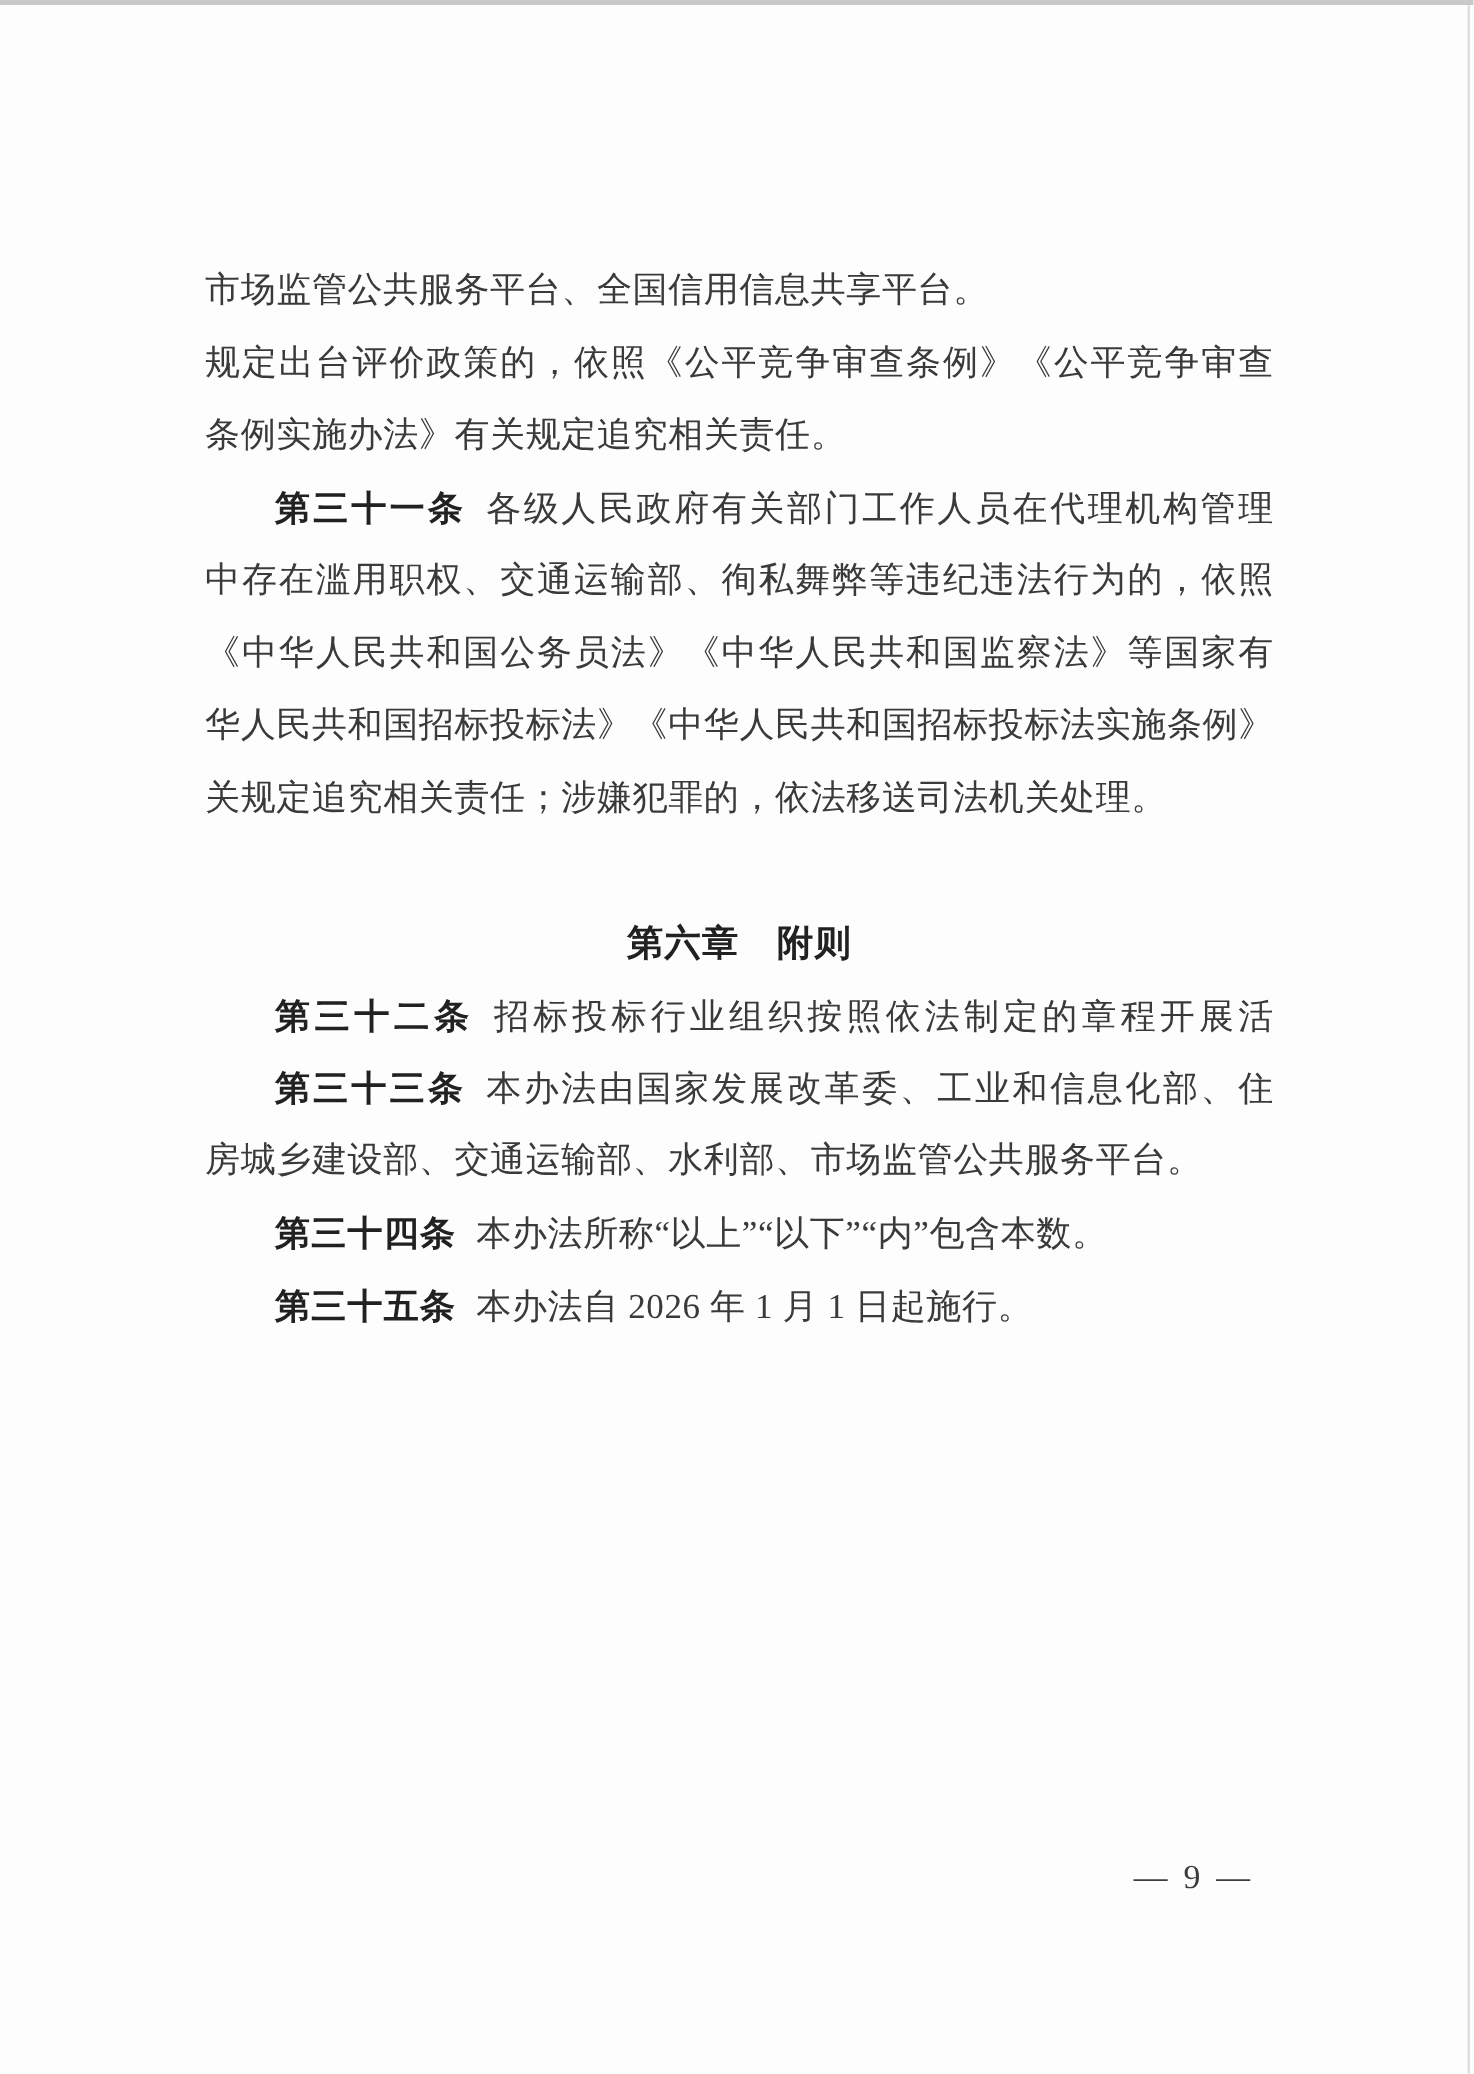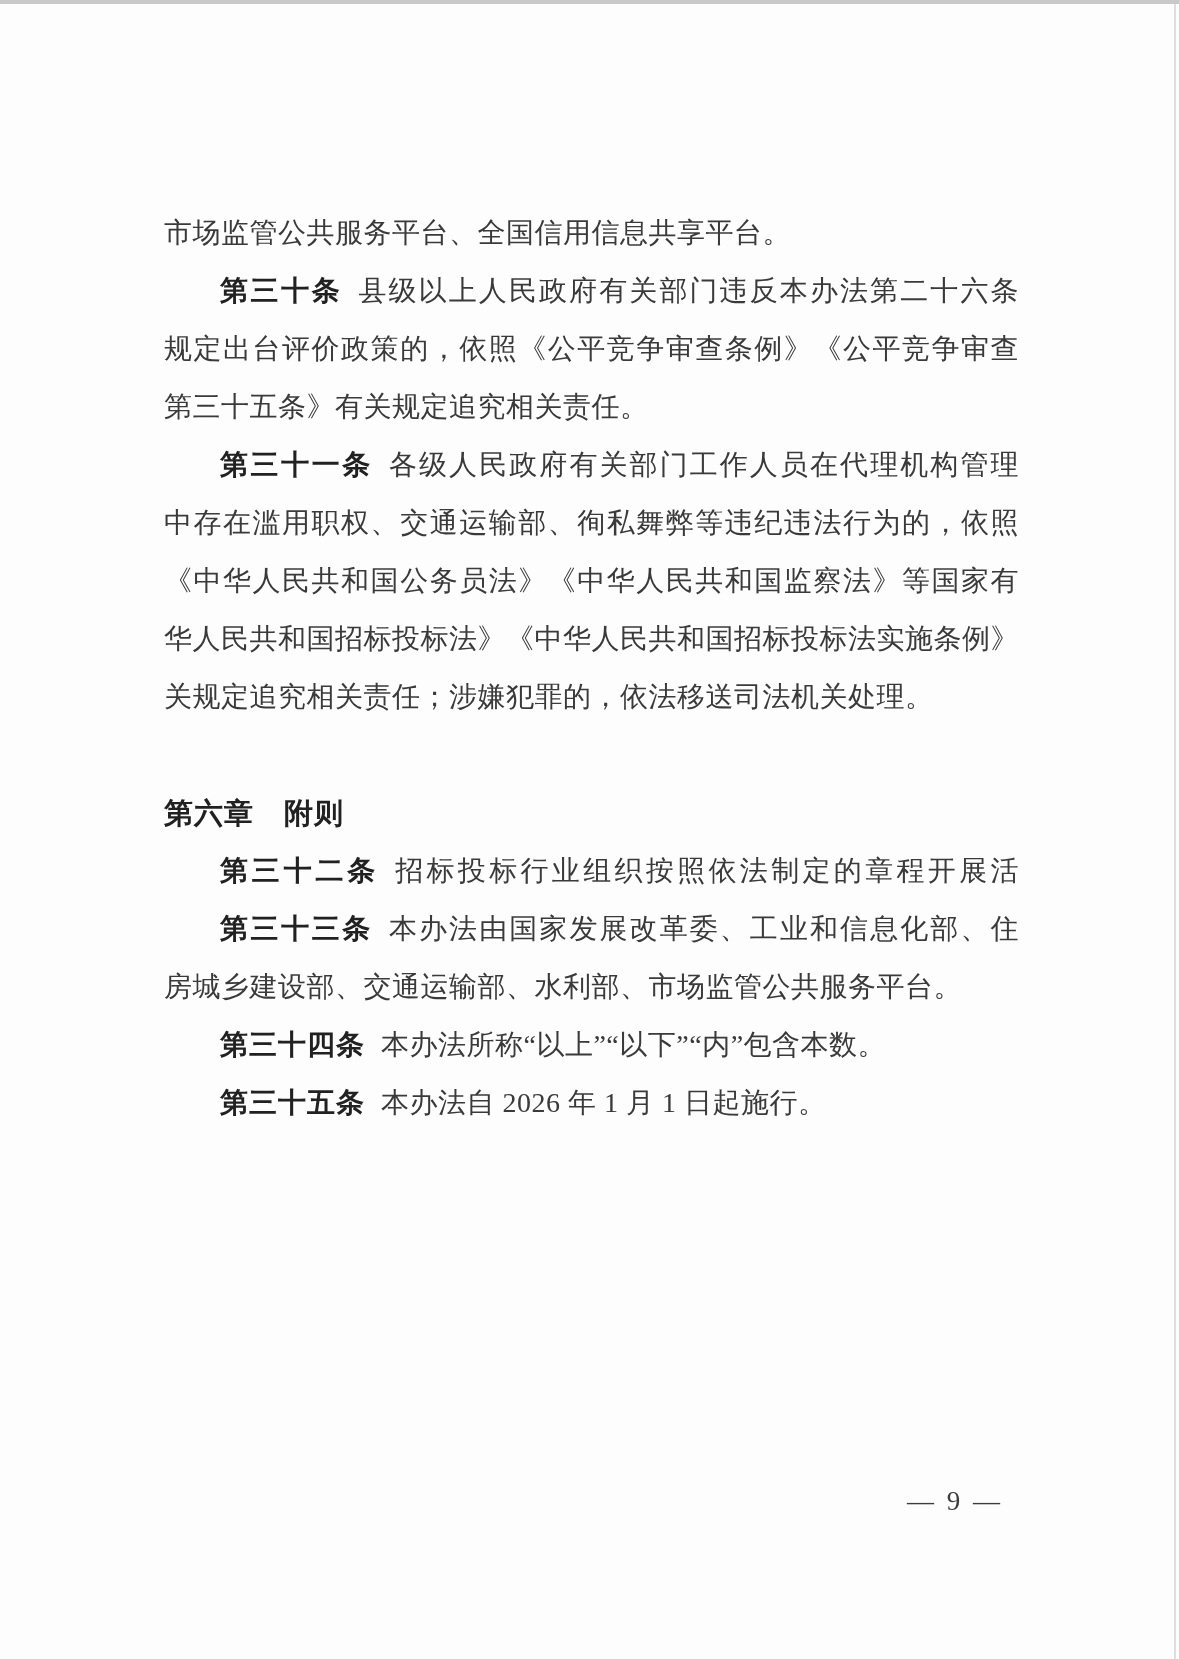--- a/index.html
+++ b/index.html
@@ -52,20 +52,21 @@
   .art-num {
     font-family: "Liberation Sans", "DejaVu Sans", sans-serif;
     font-weight: 700;
     color: #212121;
     margin-right: 16px;
     letter-spacing: 1px;
     text-align: center;
   }
   .chapter-heading {
     height: 58px;
+    text-align: center;
     font-family: "Liberation Sans", "DejaVu Sans", sans-serif;
     font-weight: 700;
     font-size: 29px;
     color: #212121;
     letter-spacing: 1px;
   }
   .spacer {
     height: 58px;
   }
   .page-number {
@@ -81,23 +82,22 @@
   }
 </style>
 </head>
 <body>
 
 <div class="page">
   <div class="scan-top-edge"></div>
   <div class="scan-right-edge"></div>
   <div class="content" id="doc-body">
       <div class="line">市场监管公共服务平台、全国信用信息共享平台。</div>
-      <div class="line justify indent"><span class="art-num">第三十条</span>县级以上人民政府有关部门违反本办法第二十六条</div>
       <div class="line justify">规定出台评价政策的，依照《公平竞争审查条例》《公平竞争审查</div>
-      <div class="line">第三十五条》有关规定追究相关责任。</div>
+      <div class="line">条例实施办法》有关规定追究相关责任。</div>
       <div class="line justify indent"><span class="art-num">第三十一条</span>各级人民政府有关部门工作人员在代理机构管理</div>
       <div class="line justify">中存在滥用职权、交通运输部、徇私舞弊等违纪违法行为的，依照《中</div>
       <div class="line justify">《中华人民共和国公务员法》《中华人民共和国监察法》等国家有</div>
       <div class="line justify">华人民共和国招标投标法》《中华人民共和国招标投标法实施条例》</div>
       <div class="line">关规定追究相关责任；涉嫌犯罪的，依法移送司法机关处理。</div>
       <div class="spacer"></div>
       <div class="chapter-heading">第六章　附则</div>
       <div class="line justify indent"><span class="art-num">第三十二条</span>招标投标行业组织按照依法制定的章程开展活</div>
       <div class="line justify indent"><span class="art-num">第三十三条</span>本办法由国家发展改革委、工业和信息化部、住</div>
       <div class="line">房城乡建设部、交通运输部、水利部、市场监管公共服务平台。</div>

